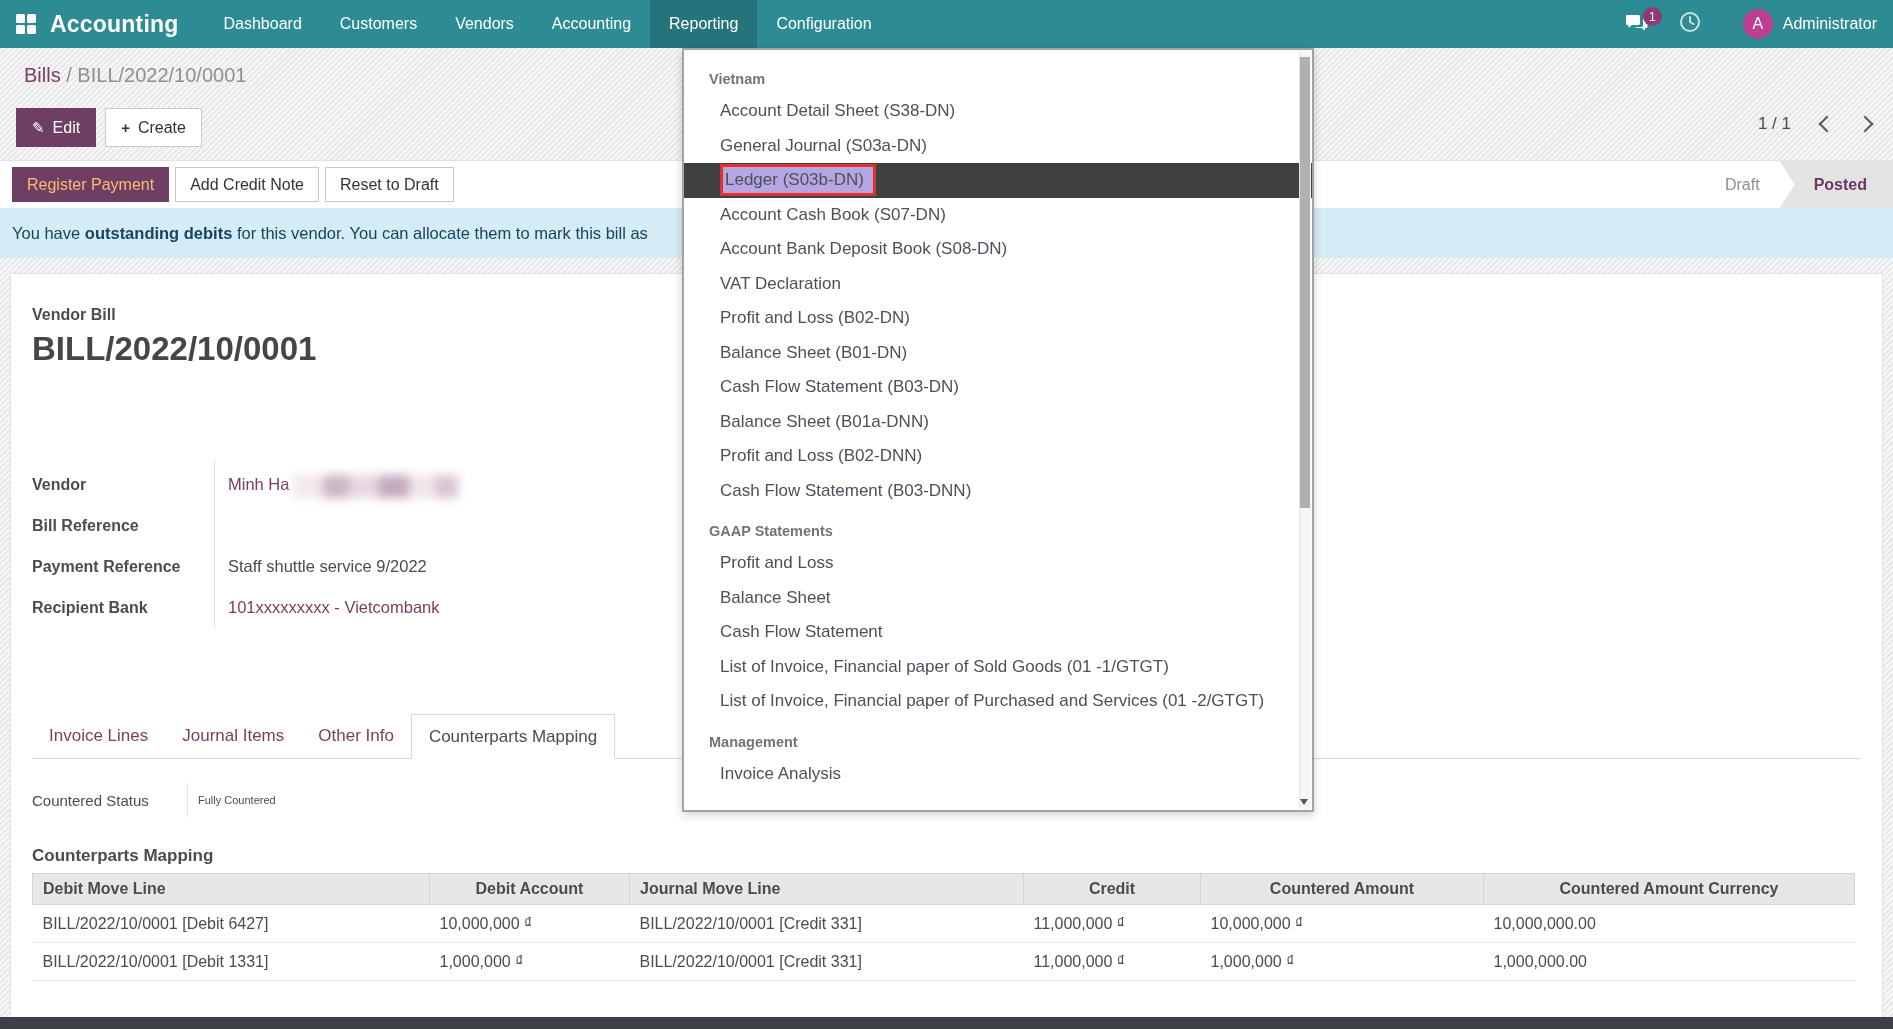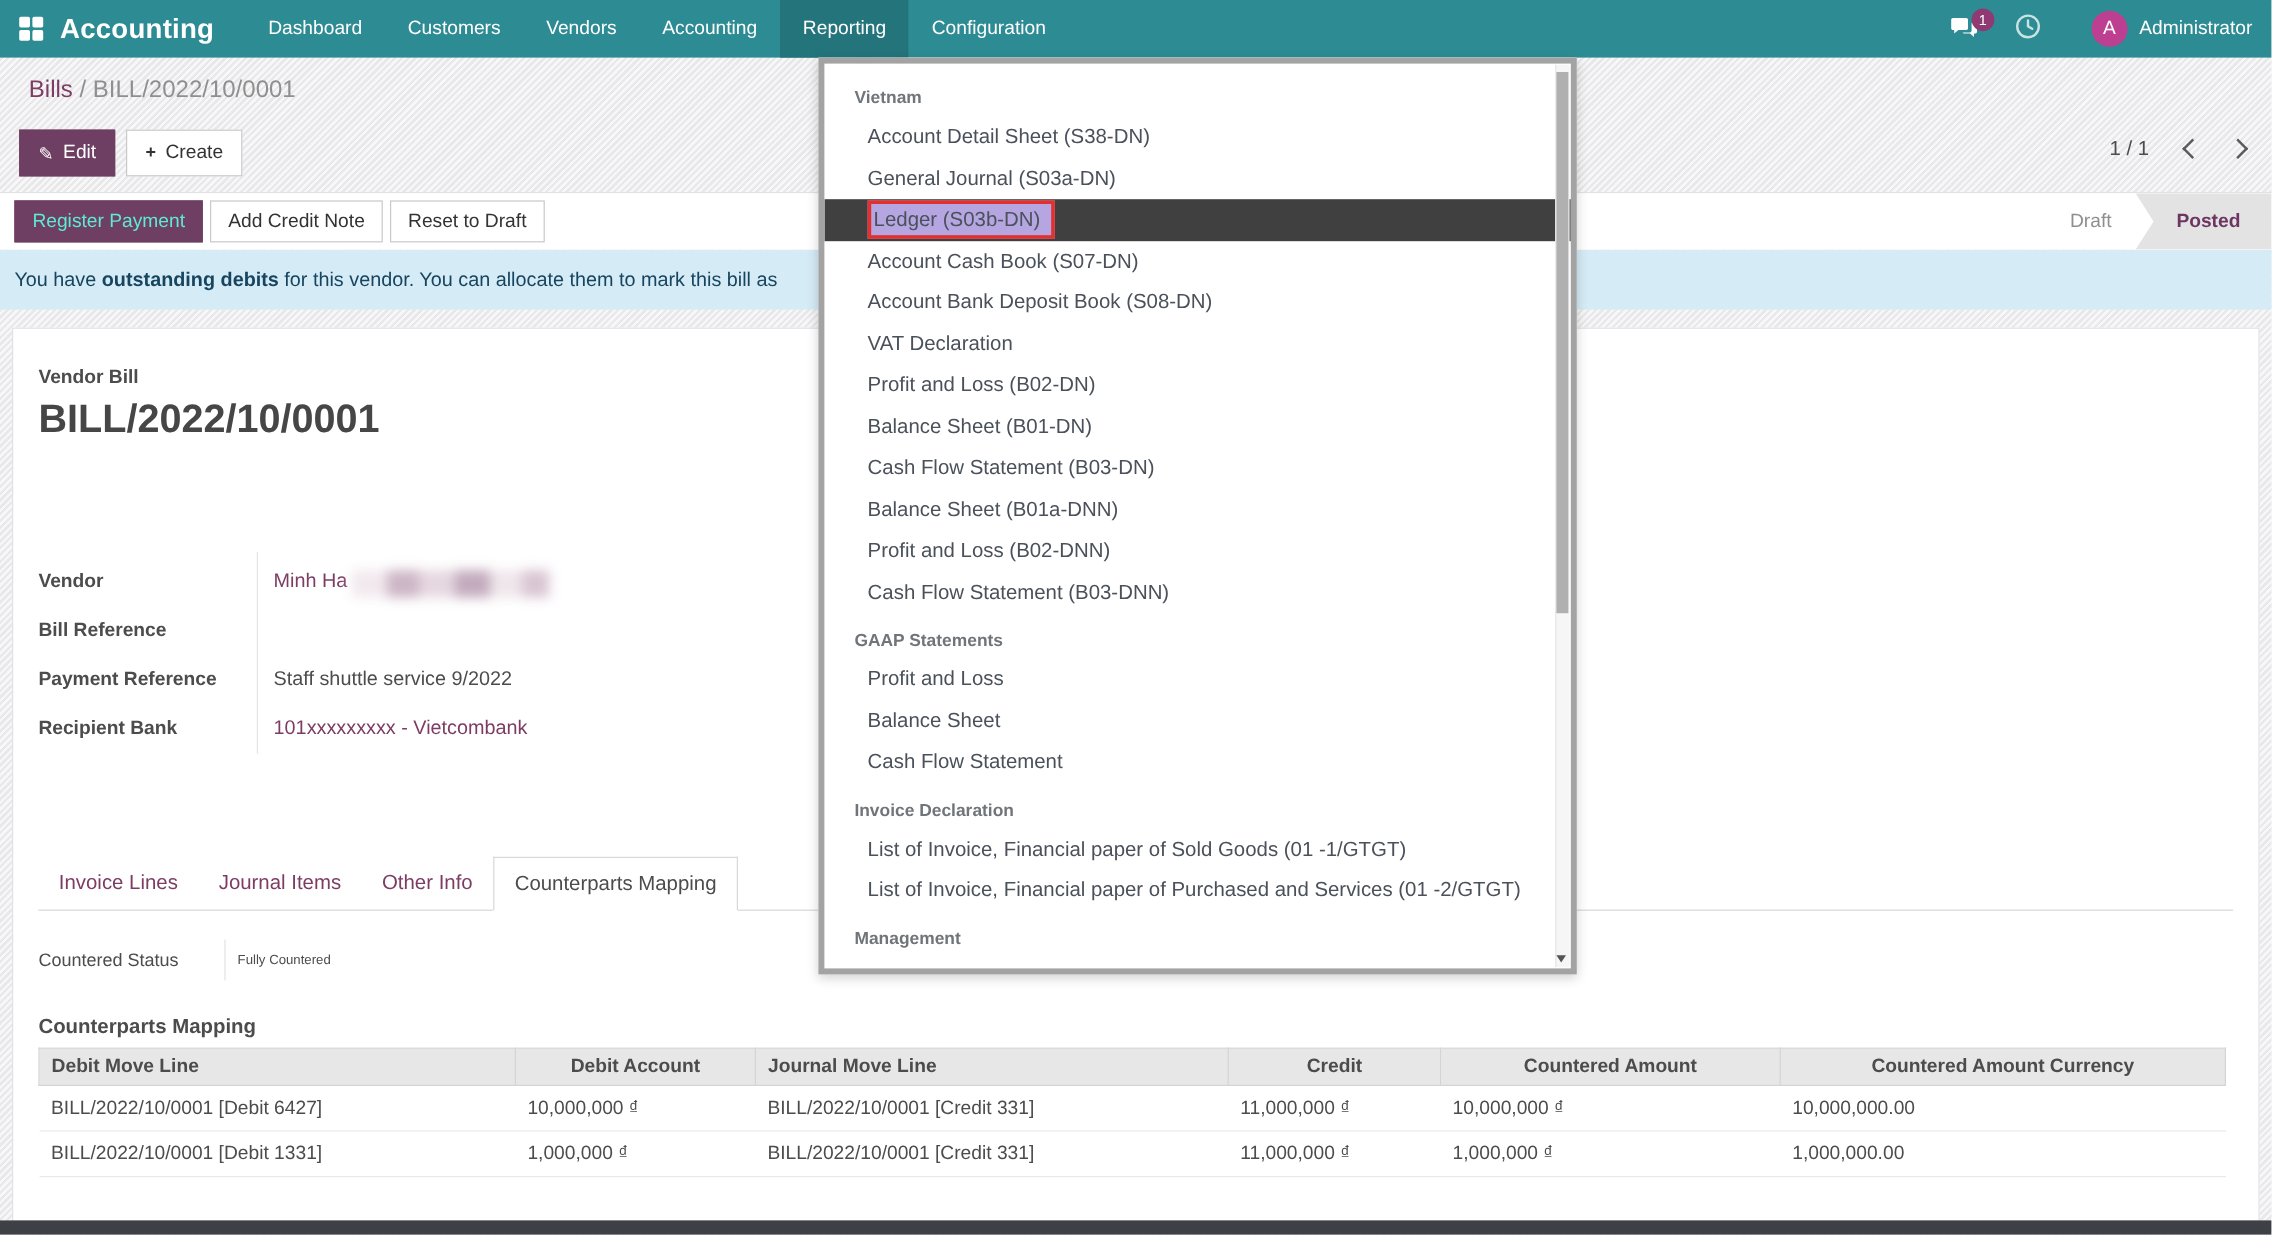--- a/index.html
+++ b/index.html
@@ -48,21 +48,21 @@
   .pager { position:absolute; right:22px; top:114px; display:flex; align-items:center; z-index:5; color:#4c4c4c;}
   .pager-value { font-size:17px; margin-right:30px; }
   .chev { width:12px; height:12px; border-right:2.5px solid #5a5a5a; border-bottom:2.5px solid #5a5a5a; cursor:pointer; }
   .chev-left { transform:rotate(135deg); margin-right:26px; }
   .chev-right { transform:rotate(-45deg); }
   .cp-divider { position:absolute; left:0; top:160px; width:1893px; border-top:1px solid #e2e2e2; z-index:4;}
   .statusbar { position:absolute; left:0; top:161px; width:1893px; height:47px; background:#fff; z-index:4; }
   .sb-buttons { position:absolute; left:12px; top:6px; display:flex; }
   .sb-btn { font-size:16px; height:35px; display:inline-flex; align-items:center; padding:0 14px;
     cursor:pointer; border:1px solid #c9c9c9; background:#fff; color:#333; margin-right:6px; }
-  .sb-btn.primary { background:#6e3f62; border-color:#6e3f62; color:#5eead4; }
+  .sb-btn.primary { background:#6e3f62; border-color:#6e3f62; color:#fdba74; }
   .sb-states { position:absolute; right:0; top:0; height:47px; display:flex; align-items:stretch; }
   .state { display:flex; align-items:center; font-size:16px; color:#8f8f8f; padding:0 20px; cursor:pointer; }
   .state.done { background:#e3e3e3; color:#6d3562; font-weight:700;
     clip-path:polygon(0 0,100% 0,100% 100%,0 100%,15px 50%); padding:0 26px 0 34px; }
   
   .banner { position:absolute; left:0; top:208px; width:1893px; height:50px;
     background:#d5ebf6; color:#17455f; display:flex; align-items:center; padding-left:12px;
     font-size:16.5px; z-index:3; }
   .banner b { font-weight:700; }
   
@@ -92,21 +92,21 @@
   .cvalue { padding-left:10px; font-size:11px; }
   .map-heading { position:absolute; left:21px; top:572px; font-size:17px; font-weight:700; color:#4c4c4c; }
   
   table.map { position:absolute; left:21px; top:599px; border-collapse:collapse; table-layout:fixed; width:1822px; font-size:16px; }
   table.map th { background:#e7e7e7; border:1px solid #d4d4d4; font-weight:700; color:#4c4c4c;
     height:31px; padding:0 10px; }
   table.map td { height:38px; padding:0 10px; border-bottom:1px solid #e9e9e9; color:#4c4c4c; }
   .al { text-align:left; } .ar { }
   
   .menu { position:absolute; left:682px; top:48px; width:632px; height:764px; background:#fff;
-    border:5px solid #a3a3a3; box-shadow:0 3px 9px rgba(0,0,0,.18); z-index:60; overflow:hidden;
+    border:2px solid #a3a3a3; box-shadow:0 3px 9px rgba(0,0,0,.18); z-index:60; overflow:hidden;
     padding-top:14px; }
   .menu-header { height:30px; line-height:30px; padding-left:25px; font-size:14.5px; color:#70757a; font-weight:700;}
   .menu-header.gap { margin-top:8px; }
   .menu-item { height:34.5px; line-height:34.5px; padding-left:36px; font-size:17px; color:#4b515a;
     cursor:pointer; white-space:nowrap; }
   .menu-item.hovered { background:#404040; }
   .hl { background:#b5a6e2; border:3px solid #e1302e; padding:3px 9px 4px 2px; }
   .scroll-track { position:absolute; top:1px; bottom:1px; right:1px; width:12px; background:#f6f6f6;
     border-left:1px solid #e6e6e6; }
   .scroll-thumb { position:absolute; top:6px; right:1px; width:10px; height:451px; background:#b0b0b0; cursor:grab; }
@@ -291,21 +291,20 @@
   <div class="menu-item">Cash Flow Statement (B03-DN)</div>
   <div class="menu-item">Balance Sheet (B01a-DNN)</div>
   <div class="menu-item">Profit and Loss (B02-DNN)</div>
   <div class="menu-item">Cash Flow Statement (B03-DNN)</div>
 
   <div class="menu-header gap">GAAP Statements</div>
   <div class="menu-item">Profit and Loss</div>
   <div class="menu-item">Balance Sheet</div>
   <div class="menu-item">Cash Flow Statement</div>
 
-  <div class="menu-header gap">Invoice Declaration</div>
   <div class="menu-item">List of Invoice, Financial paper of Sold Goods (01 -1/GTGT)</div>
   <div class="menu-item">List of Invoice, Financial paper of Purchased and Services (01 -2/GTGT)</div>
 
   <div class="menu-header gap">Management</div>
   <div class="menu-item">Invoice Analysis</div>
 
   <div class="scroll-track">
     <div class="scroll-thumb"></div>
     <div class="scroll-down"></div>
   </div>

